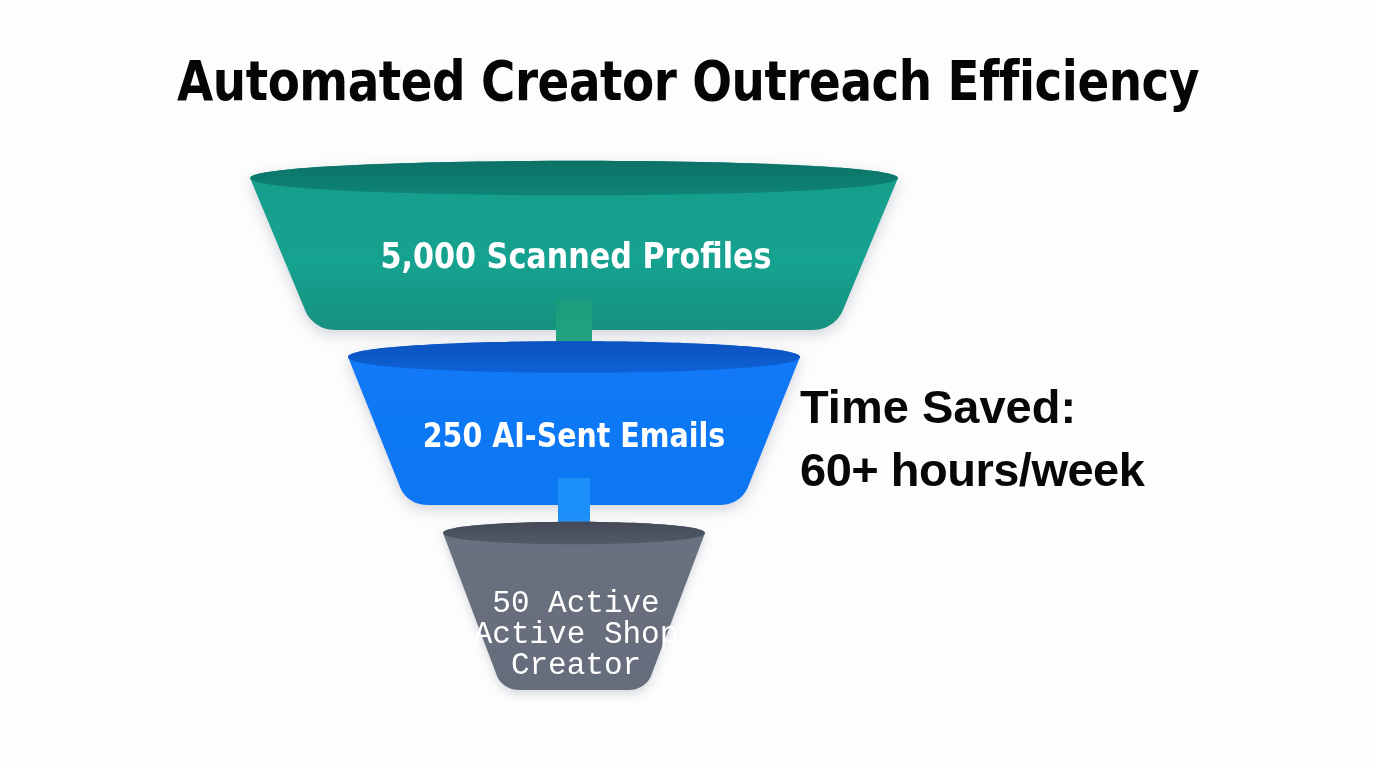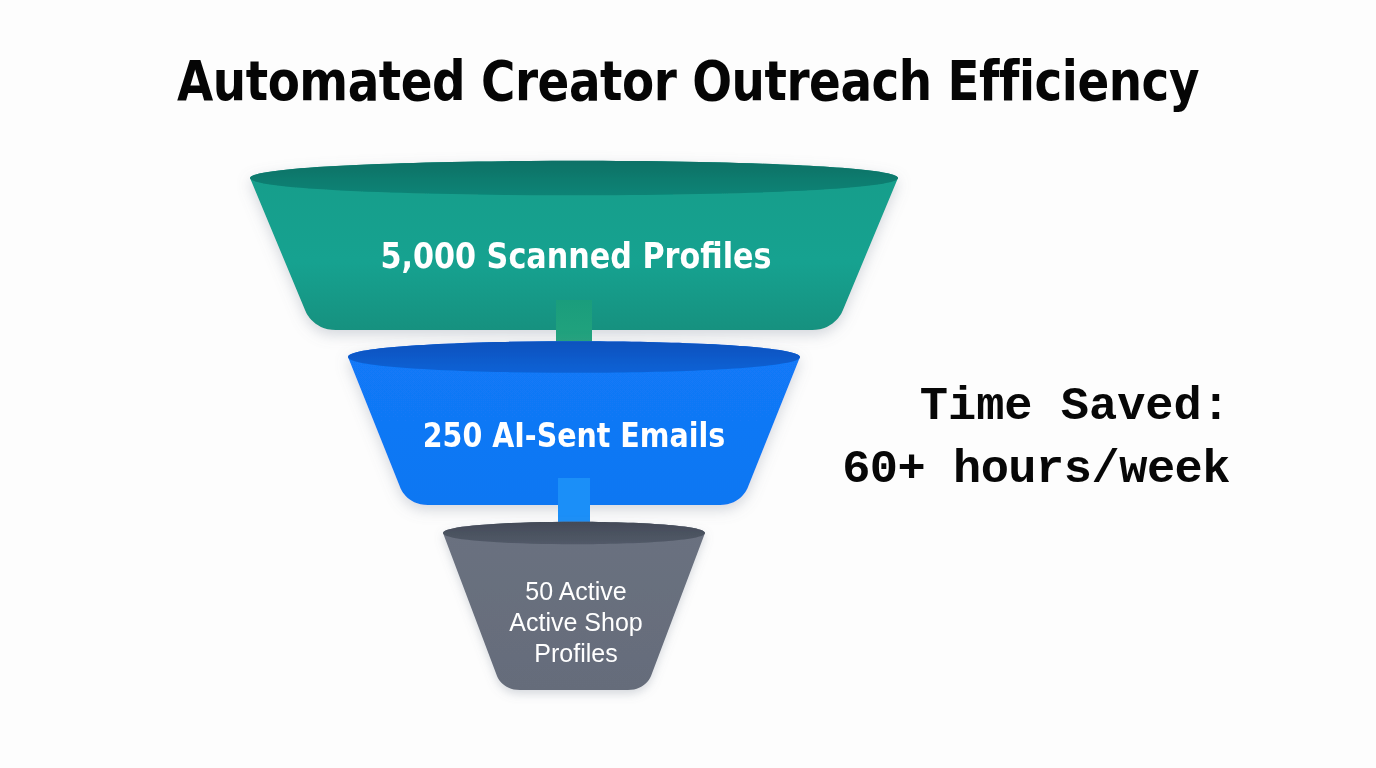--- a/index.html
+++ b/index.html
@@ -36,22 +36,22 @@
     line-height: 1.05;
     transform: scaleX(0.93);
     transform-origin: center top;
     white-space: nowrap;
   }
   .side-note {
     position: absolute;
     left: 800px;
     top: 375px;
     width: 430px;
-    text-align: right;
-    font-family: Liberation Mono, monospace;
+    text-align: left;
+    font-family: Liberation Sans, sans-serif;
     font-weight: bold;
     font-size: 47px;
     line-height: 1.35;
     color: #070707;
   }
   .side-note .ln2 {
     letter-spacing: -0.5px;
   }
   .stage-label {
     position: absolute;
@@ -74,25 +74,25 @@
     top: 416px;
     width: 460px;
     font-family: "Liberation Sans Narrow", "DejaVu Sans Condensed", "Liberation Sans", sans-serif;
     font-weight: bold;
     font-size: 33px;
     transform: scaleX(0.96);
     transform-origin: center top;
   }
   .stage-label.s3 {
     left: 452px;
-    top: 576px;
+    top: 588px;
     width: 248px;
-    font-family: Liberation Sans, sans-serif;
+    font-family: Liberation Mono, monospace;
     font-weight: normal;
-    font-size: 25px;
+    font-size: 31px;
     line-height: 31px;
   }
 </style>
 </head>
 <body>
 
 <svg id="canvas" viewBox="0 0 1376 768" xmlns="http://www.w3.org/2000/svg">
   <defs>
     <linearGradient id="gradTeal" x1="0" y1="0" x2="0" y2="1">
       <stop offset="0%" stop-color="#159d8a"></stop>
@@ -197,19 +197,19 @@
   <div>5,000 Scanned Profiles</div>
 </div>
 
 <div class="stage-label s2">
   <div>250 AI-Sent Emails</div>
 </div>
 
 <div class="stage-label s3">
   <div>50 Active</div>
   <div>Active Shop</div>
-  <div>Profiles</div>
+  <div>Creator</div>
 </div>
 
 <div class="side-note">
   <div class="ln1">Time Saved:</div>
   <div class="ln2">60+ hours/week</div>
 </div>
 
 </body></html>

